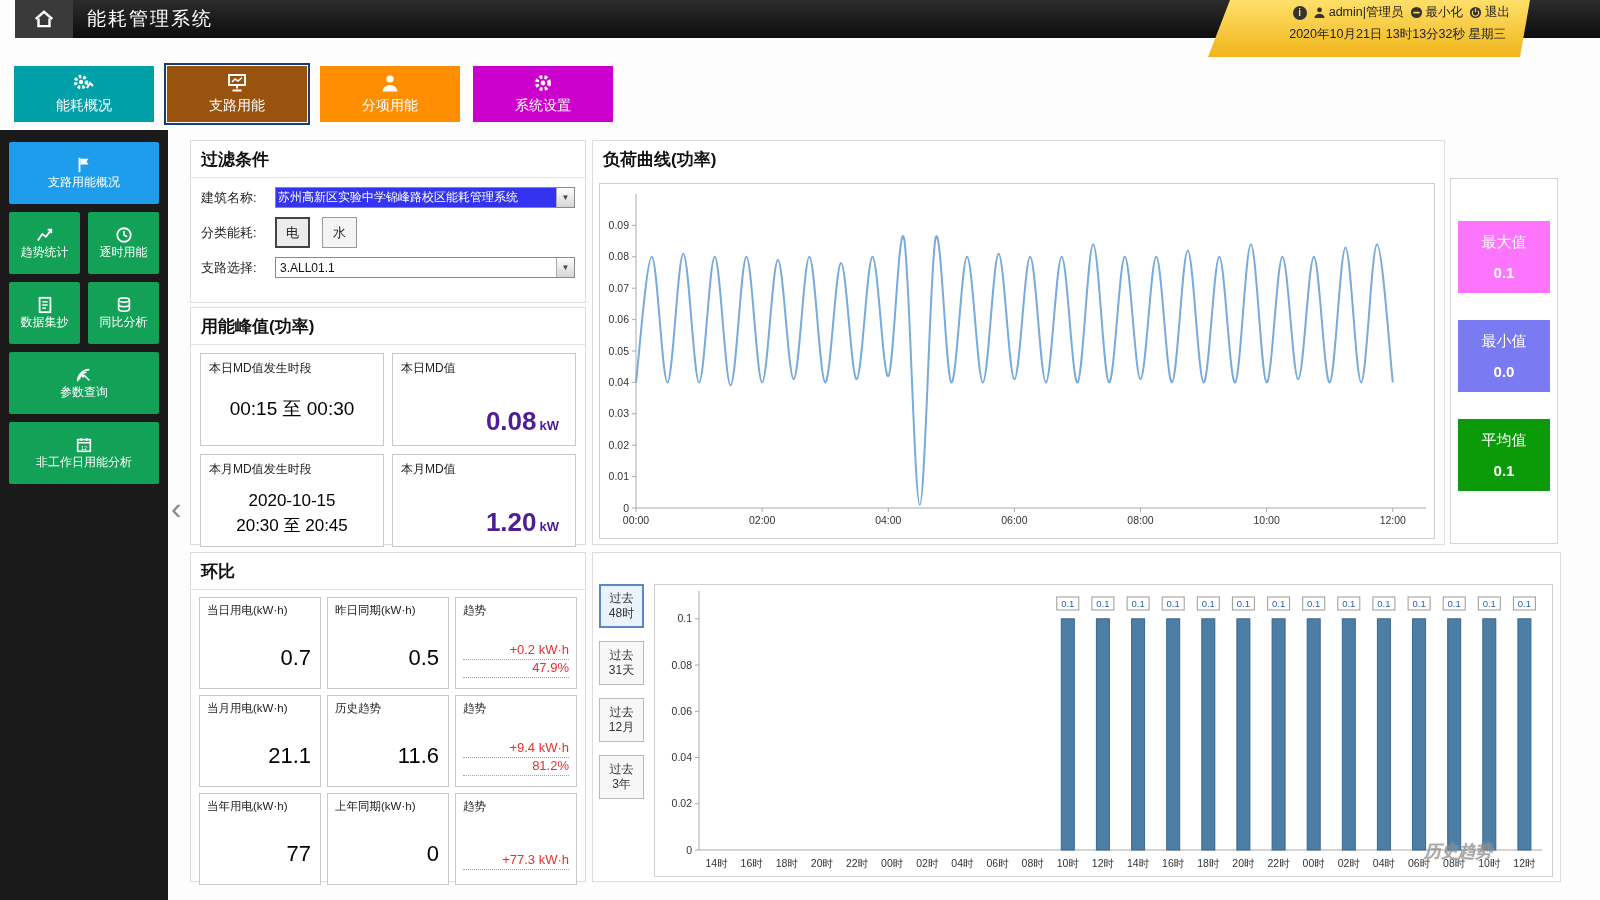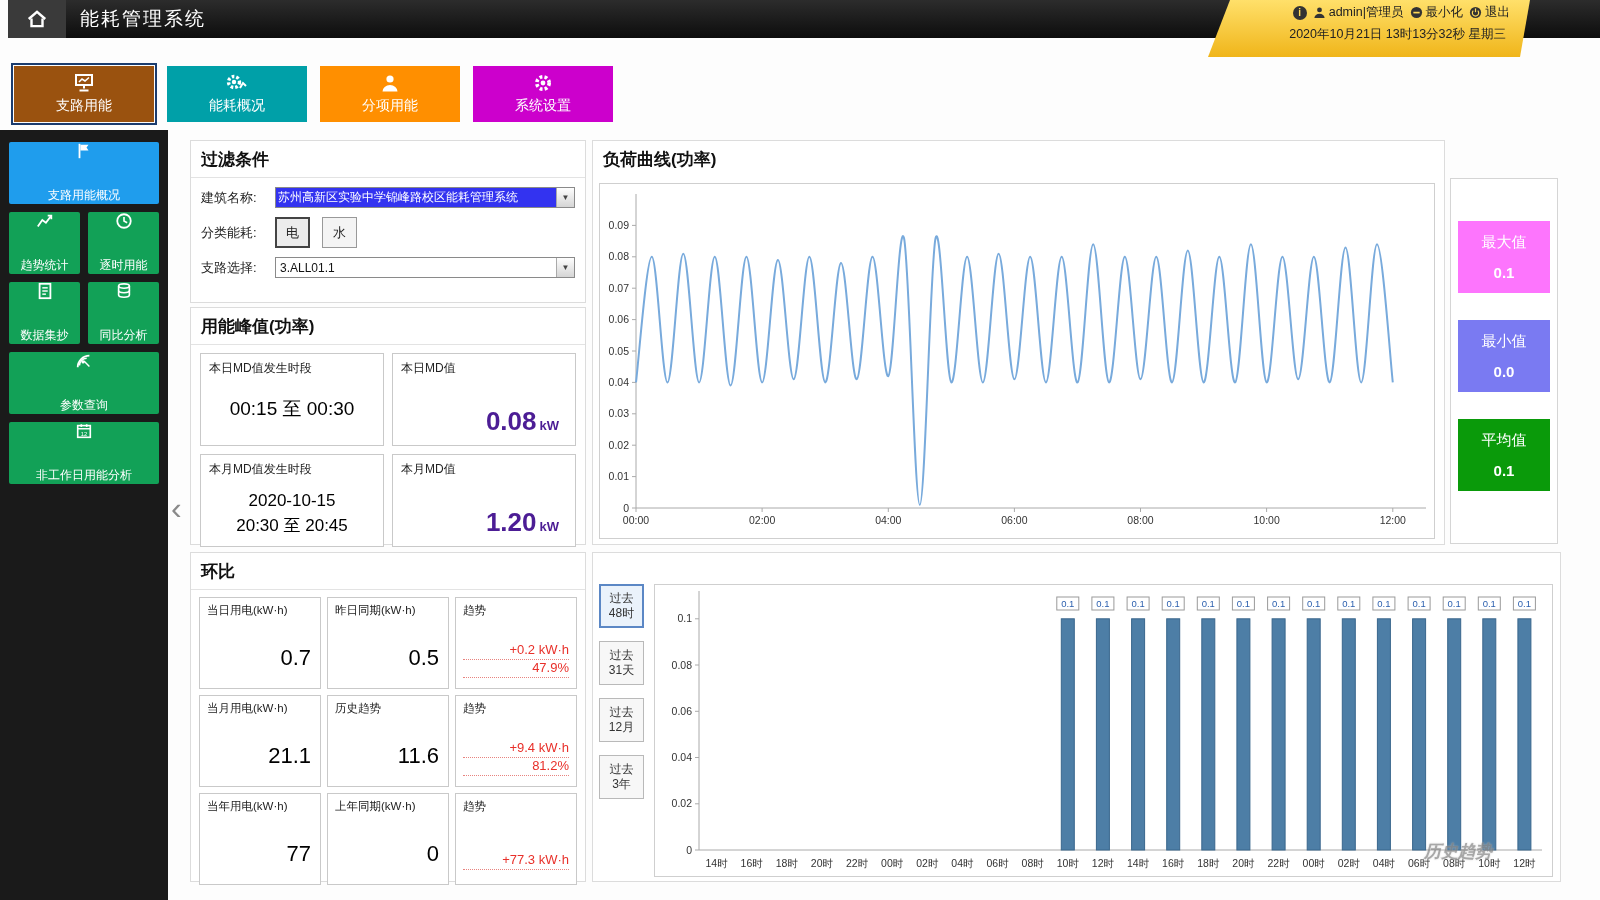--- a/index.html
+++ b/index.html
@@ -5,21 +5,21 @@
   * { box-sizing: border-box; }
   html,body { margin:0; padding:0; }
   body {
     width:1600px; height:900px; overflow:hidden;
     font-family:"Liberation Sans","DejaVu Sans",sans-serif;
     background:#ffffff; color:#222;
   }
   #root { position:relative; width:1600px; height:900px; background:#fdfdfd; }
 
   
-  .topbar { position:absolute; top:0; left:8px; right:0; height:38px;
+  .topbar { position:absolute; top:0; left:15px; right:0; height:38px;
     background:linear-gradient(#2c2c2c,#0d0d0d); display:flex; align-items:center; z-index:5; }
   .home-box { width:58px; height:38px; background:#3a3a3a; display:flex; align-items:center; justify-content:center; cursor:pointer; }
   .app-title { color:#fff; font-size:19px; letter-spacing:2px; margin-left:14px; }
 
   .ribbon { position:absolute; top:0; right:70px; width:322px; height:57px; z-index:6; }
   .ribbon-bg { position:absolute; inset:0; background:linear-gradient(#ffe06a,#f0b51a);
     clip-path:polygon(22px 0, 100% 0, calc(100% - 10px) 100%, 0 100%); }
   .ribbon-row1 { position:relative; display:flex; align-items:center; justify-content:flex-end;
     gap:6px; padding:4px 20px 0 34px; font-size:12.5px; color:#222; }
   .ribbon-row1 .grp { display:flex; align-items:center; gap:3px; cursor:pointer; }
@@ -35,21 +35,21 @@
   .t-brown  { background:#9a520f; }
   .t-orange { background:#ff8f00; }
   .t-magenta{ background:#cc00cc; }
   .nav-tab.selected { outline:2px solid #1b3c6e; outline-offset:1px; }
 
   
   .sidebar { position:absolute; top:130px; left:0; bottom:0; width:168px; background:#1a1a1a;
     padding:12px 9px; }
   .side-row { display:flex; gap:8px; margin-bottom:8px; }
   .tile { border-radius:2px; color:#fff; display:flex; flex-direction:column; align-items:center;
-    justify-content:space-between; cursor:pointer; text-align:center; }
+    justify-content:center; cursor:pointer; text-align:center; }
   .tile.full { width:150px; height:62px; }
   .tile.half { width:71px; height:62px; }
   .tile.blue { background:#1f9ded; }
   .tile.green{ background:#12a157; }
   .tile span.lbl { font-size:12px; }
   .collapse-arrow { position:absolute; left:171px; top:492px; font-size:32px; color:#8a8a8a;
     cursor:pointer; line-height:1; }
 
   
   .panel { position:absolute; background:#fff; border:1px solid #dcdcdc; }
@@ -161,36 +161,36 @@
           <path d="M4.6 5 a3.4 3.4 0 1 0 4.8 0" stroke="#ffd957" stroke-width="1.3" fill="none"></path>
           <line x1="7" y1="2.6" x2="7" y2="6.6" stroke="#ffd957" stroke-width="1.3"></line>
         </svg>
         <span>退出</span>
       </span>
     </div>
     <div class="ribbon-row2">2020年10月21日 13时13分32秒 星期三</div>
   </div>
 
   <div class="navbar">
+    <div class="nav-tab t-teal">
+      <svg width="22" height="20" viewBox="0 0 22 20">
+        <circle cx="8" cy="9" r="5.5" fill="none" stroke="#fff" stroke-width="3.4" stroke-dasharray="2.6 2"></circle>
+        <circle cx="8" cy="9" r="2.2" fill="#fff"></circle>
+        <polyline points="14,15 17,10 20,13" stroke="#fff" stroke-width="2" fill="none"></polyline>
+      </svg>
+      <span>能耗概况</span>
+    </div>
     <div class="nav-tab t-brown selected">
       <svg width="22" height="20" viewBox="0 0 22 20">
         <rect x="3" y="2" width="16" height="10" fill="none" stroke="#fff" stroke-width="2"></rect>
         <polyline points="6,9 9,6 12,8 16,4.5" stroke="#fff" stroke-width="1.6" fill="none"></polyline>
         <line x1="11" y1="12" x2="11" y2="15.5" stroke="#fff" stroke-width="2"></line>
         <line x1="6.5" y1="17.5" x2="15.5" y2="17.5" stroke="#fff" stroke-width="2"></line>
       </svg>
       <span>支路用能</span>
-    </div>
-    <div class="nav-tab t-teal">
-      <svg width="22" height="20" viewBox="0 0 22 20">
-        <circle cx="8" cy="9" r="5.5" fill="none" stroke="#fff" stroke-width="3.4" stroke-dasharray="2.6 2"></circle>
-        <circle cx="8" cy="9" r="2.2" fill="#fff"></circle>
-        <polyline points="14,15 17,10 20,13" stroke="#fff" stroke-width="2" fill="none"></polyline>
-      </svg>
-      <span>能耗概况</span>
     </div>
     <div class="nav-tab t-orange">
       <svg width="20" height="20" viewBox="0 0 20 20">
         <circle cx="10" cy="6" r="3.6" fill="#fff"></circle>
         <path d="M2.5 18.5 a7.5 6.5 0 0 1 15 0 z" fill="#fff"></path>
       </svg>
       <span>分项用能</span>
     </div>
     <div class="nav-tab t-magenta">
       <svg width="20" height="20" viewBox="0 0 20 20">

